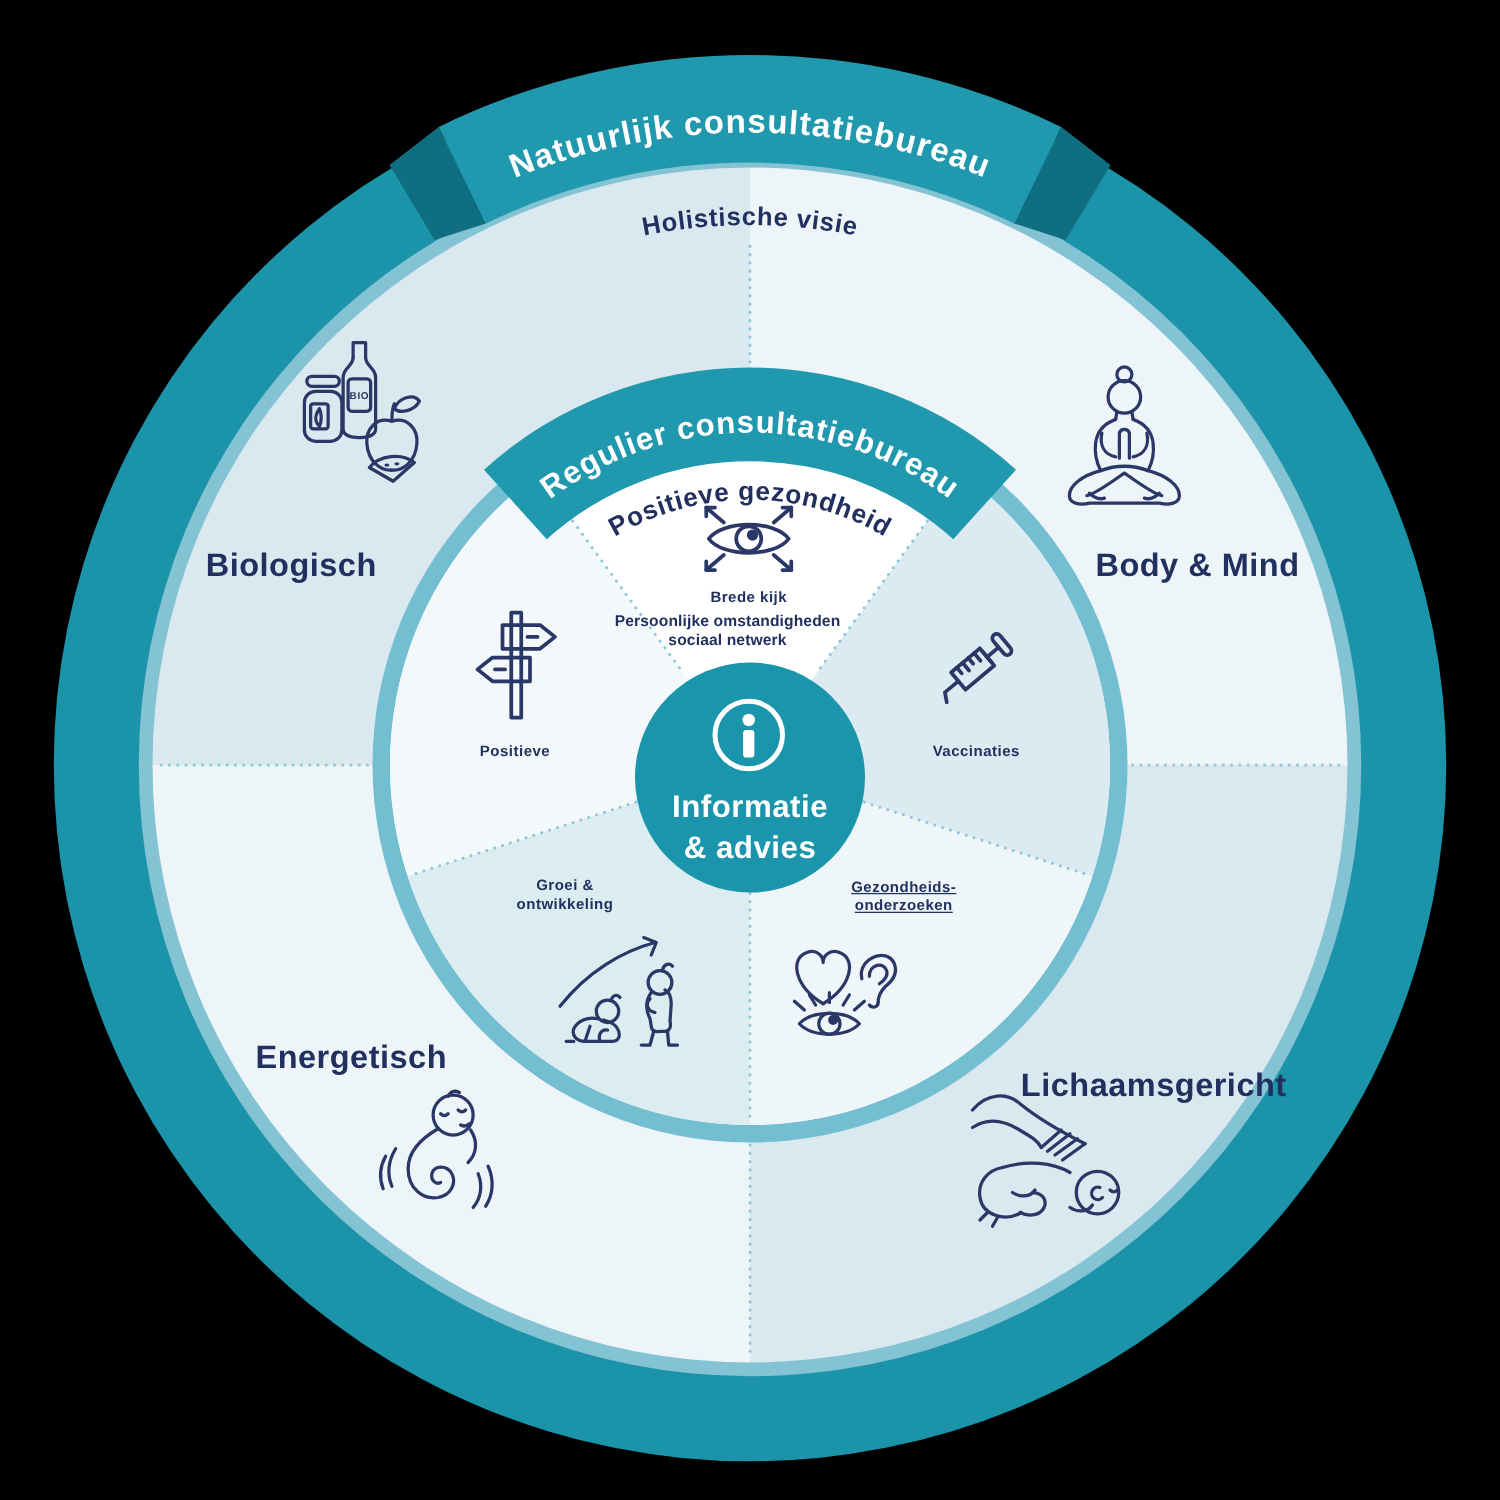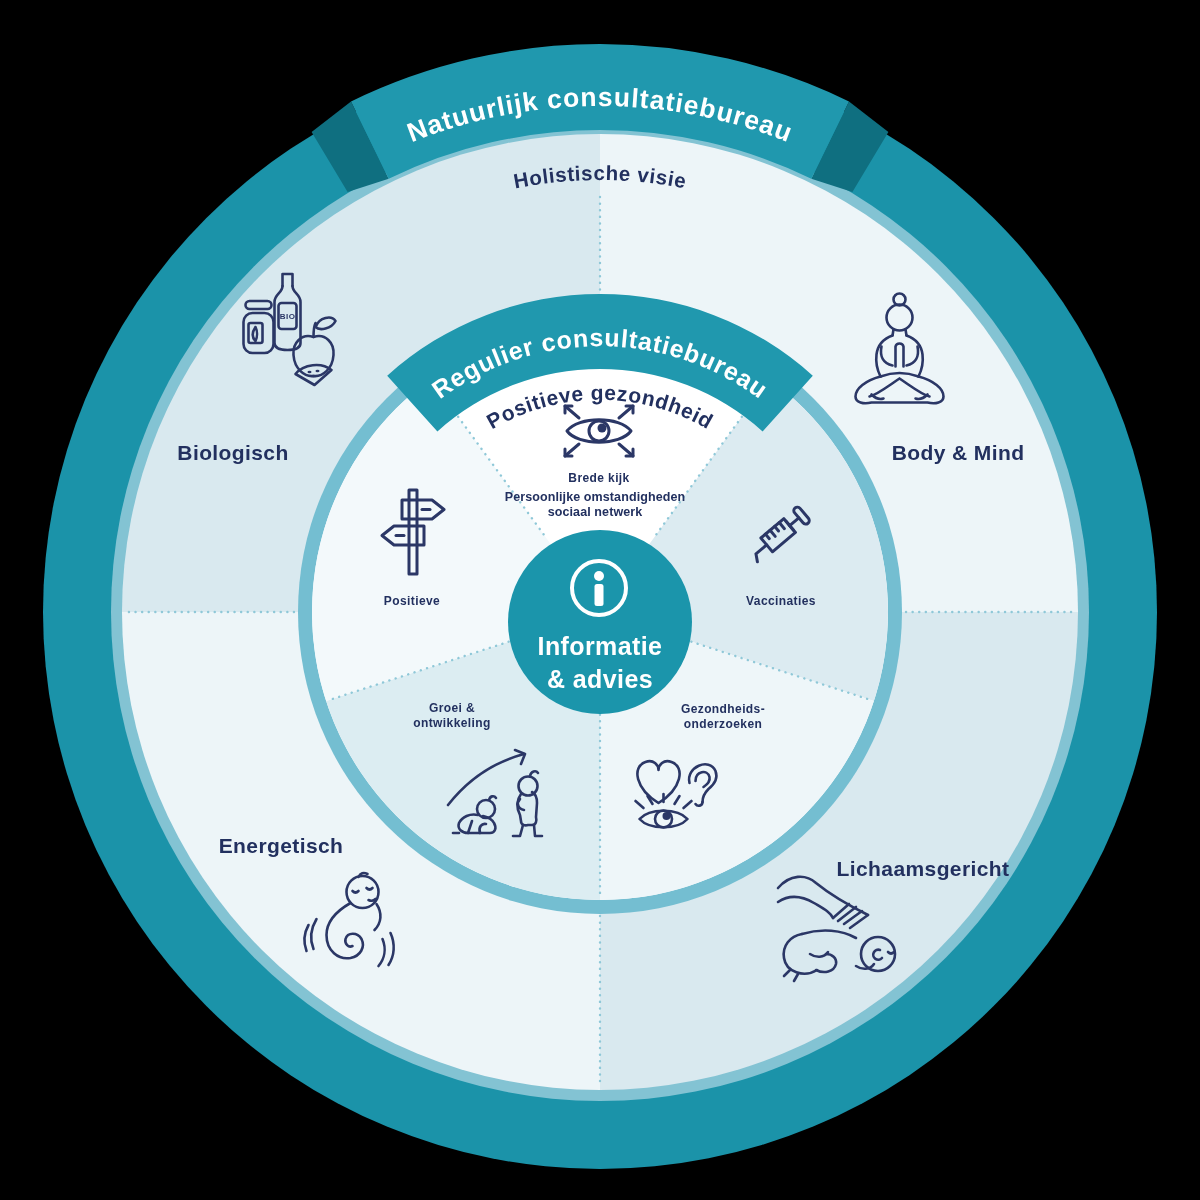--- a/index.html
+++ b/index.html
@@ -1,21 +1,21 @@
 <!DOCTYPE html>
 <html><head>
 <meta charset="utf-8">
 <style>
   html,body{margin:0;padding:0;background:#000;}
   .stage{position:relative;width:1200px;height:1200px;background:#000;overflow:hidden;
          font-family:"Liberation Sans",sans-serif;}
   svg.base{position:absolute;left:0;top:0;}
   .lbl{position:absolute;transform:translate(-50%,-50%);color:#22305f;font-weight:700;
        text-align:center;white-space:pre-line;letter-spacing:.4px;line-height:1.22;}
-  .lbl.quad{font-size:21px;}
+  .lbl.quad{font-size:26px;}
   .lbl.inner{font-size:12px;}
   .lbl.sub{font-size:12.5px;font-weight:700;letter-spacing:.1px;}
   .lbl.center-lbl{color:#ffffff;font-size:25px;line-height:1.3;}
   .lbl.left-align{text-align:center;}
   .icon{position:absolute;transform:translate(-50%,-50%);}
   .icon svg{display:block;}
   .ln{fill:none;stroke:#2b3766;stroke-width:3;stroke-linecap:round;stroke-linejoin:round;}
   .ln2{fill:none;stroke:#2b3766;stroke-width:2.6;stroke-linecap:round;stroke-linejoin:round;}
   .fl{fill:#2b3766;stroke:none;}
   .banner-txt{fill:#ffffff;font-weight:700;}
@@ -250,25 +250,25 @@
   <div class="lbl quad" style="left:281px;top:846px;">Energetisch</div>
 
   <div class="lbl quad" style="left:923px;top:852px;margin-top:17px;">Lichaamsgericht</div>
 
   <div class="lbl inner" style="left:412px;top:601px;">Positieve</div>
 
   <div class="lbl inner" style="left:781px;top:601px;">Vaccinaties</div>
 
   <div class="lbl inner" style="left:599px;top:478px;">Brede kijk</div>
 
-  <div class="lbl sub" style="left:595px;top:505px;">Persoonlijke omstandigheden
+  <div class="lbl sub" style="left:582px;top:505px;">Persoonlijke omstandigheden
 sociaal netwerk</div>
 
   <div class="lbl inner left-align" style="left:452px;top:716px;">Groei &amp;
 ontwikkeling</div>
 
-  <div class="lbl inner" style="left:723px;top:717px;">Gezondheids-
+  <div class="lbl inner" style="left:723px;top:717px;text-decoration:underline;">Gezondheids-
 onderzoeken</div>
 
   <div class="lbl center-lbl" style="left:600px;top:662px;">Informatie
 &amp; advies</div>
 
 </div>
 
 </body></html>

